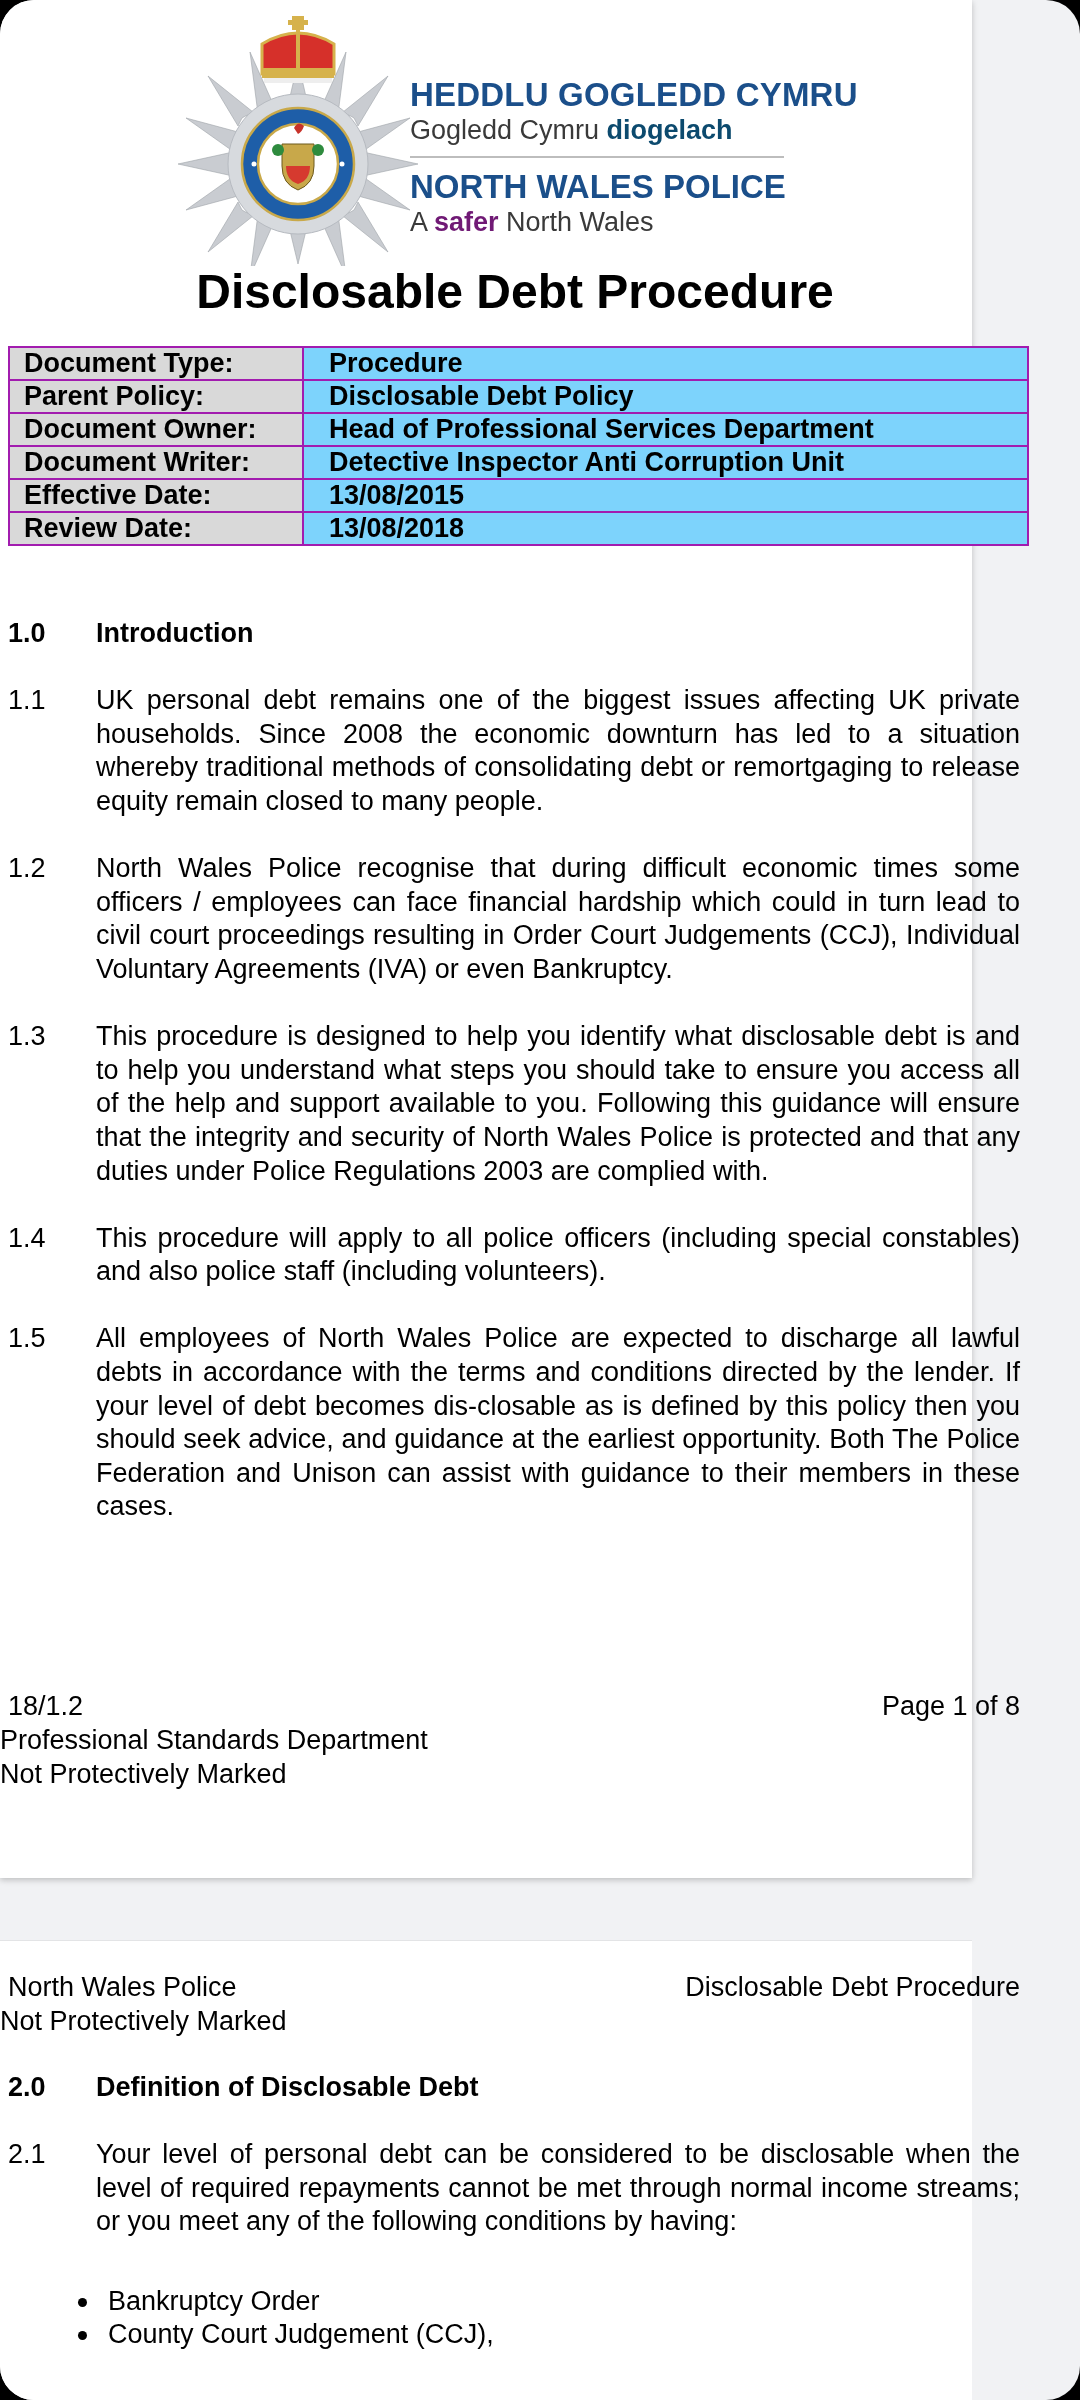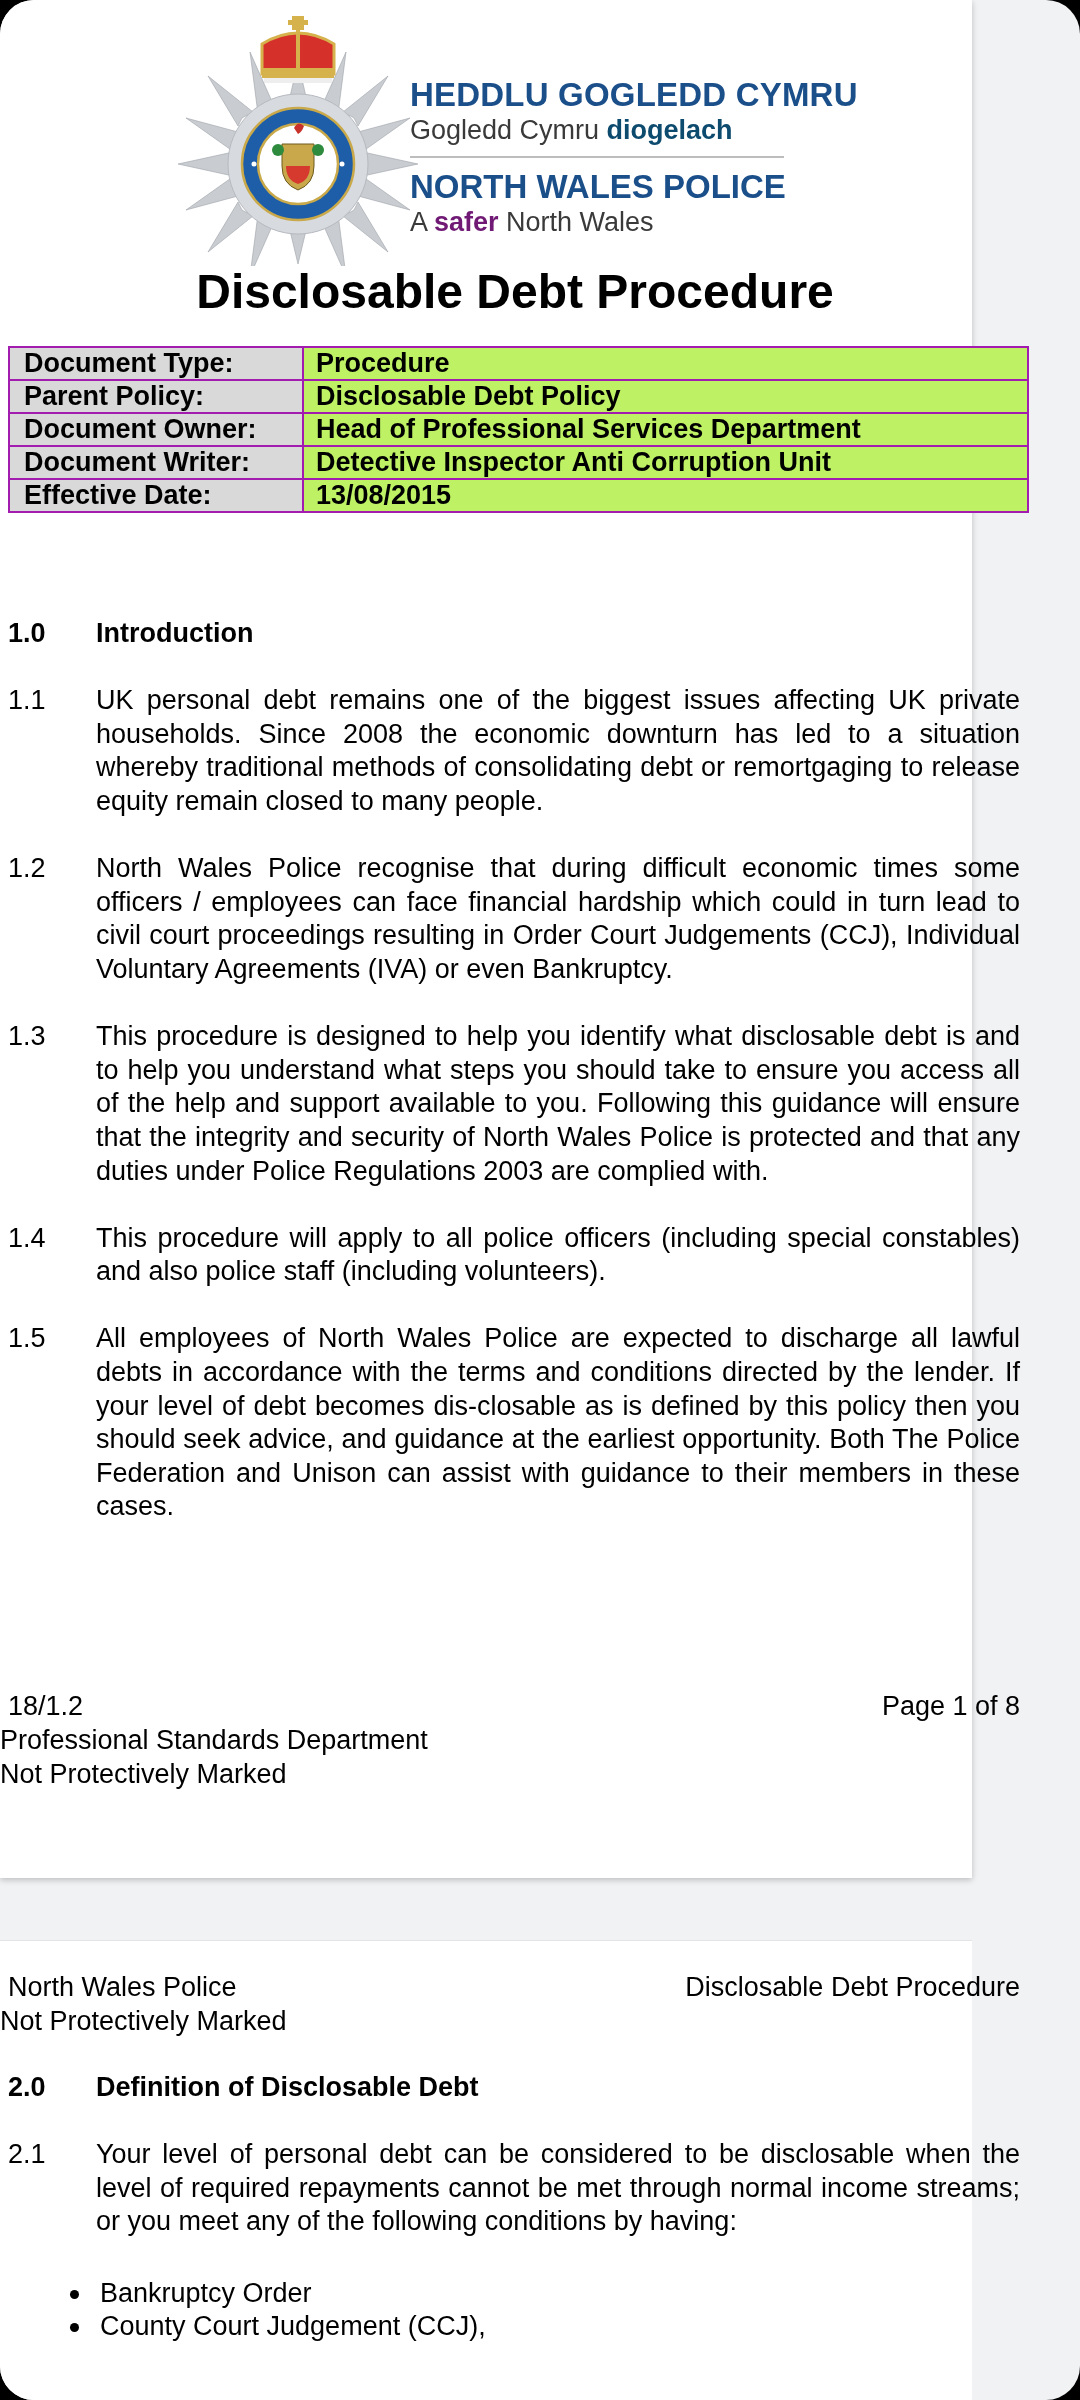--- a/index.html
+++ b/index.html
@@ -34,36 +34,36 @@
     font-size:48px; font-weight:bold; line-height:60px;
   }
 
   
   table.meta {
     position:absolute; left:8px; top:346px; width:1021px;
     border-collapse:collapse; font-size:27px; font-weight:bold;
   }
   table.meta td { border:2px solid #a21caf; height:31px; padding:0 0 0 14px; line-height:31px; }
   table.meta td.k { width:278px; background:#d9d9d9; }
-  table.meta td.v { background:#bef264; padding-left:12px; }
+  table.meta td.v { background:#7dd3fc; padding-left:25px; }
 
   
   .content { position:absolute; left:8px; width:1012px; font-size:27px; line-height:33.6px; }
   .heading { display:flex; font-weight:bold; }
   .num { width:88px; flex:0 0 88px; }
   .para { display:flex; }
   .para .txt { flex:1; text-align:justify; }
   .gap { height:33.6px; }
 
   .footer-row { position:absolute; left:8px; width:1012px; font-size:27px; line-height:33px; }
   .footer-row .left { position:absolute; left:0; top:0; }
   .footer-row .right { position:absolute; right:0; top:0; }
   .center-line { position:absolute; left:0; width:1030px; text-align:left; font-size:27px; line-height:33px; }
 
-  ul.bullets { margin:4px; padding:0; list-style:none; }
+  ul.bullets { margin:12px; padding:0; list-style:none; }
   ul.bullets li { position:relative; padding-left:88px; }
   ul.bullets li .dot {
     position:absolute; left:58px; top:13px; width:9px; height:9px; border-radius:50%; background:#000;
   }
 </style>
 </head>
 <body>
 
 <div class="screen">
 
@@ -137,20 +137,24 @@
           <td class="v">Head of Professional Services Department</td>
         </tr>
         <tr>
           <td class="k">Document Writer:</td>
           <td class="v">Detective Inspector Anti Corruption Unit</td>
         </tr>
         <tr>
           <td class="k">Effective Date:</td>
           <td class="v">13/08/2015</td>
         </tr>
+        <tr>
+          <td class="k">Review Date:</td>
+          <td class="v">13/08/2018</td>
+        </tr>
       </tbody>
     </table>
 
     <div class="content" style="top:617px;">
       <div class="heading">
         <span class="num">1.0</span>
         <span>Introduction</span>
       </div>
       <div class="gap"></div>
       <div class="para">

